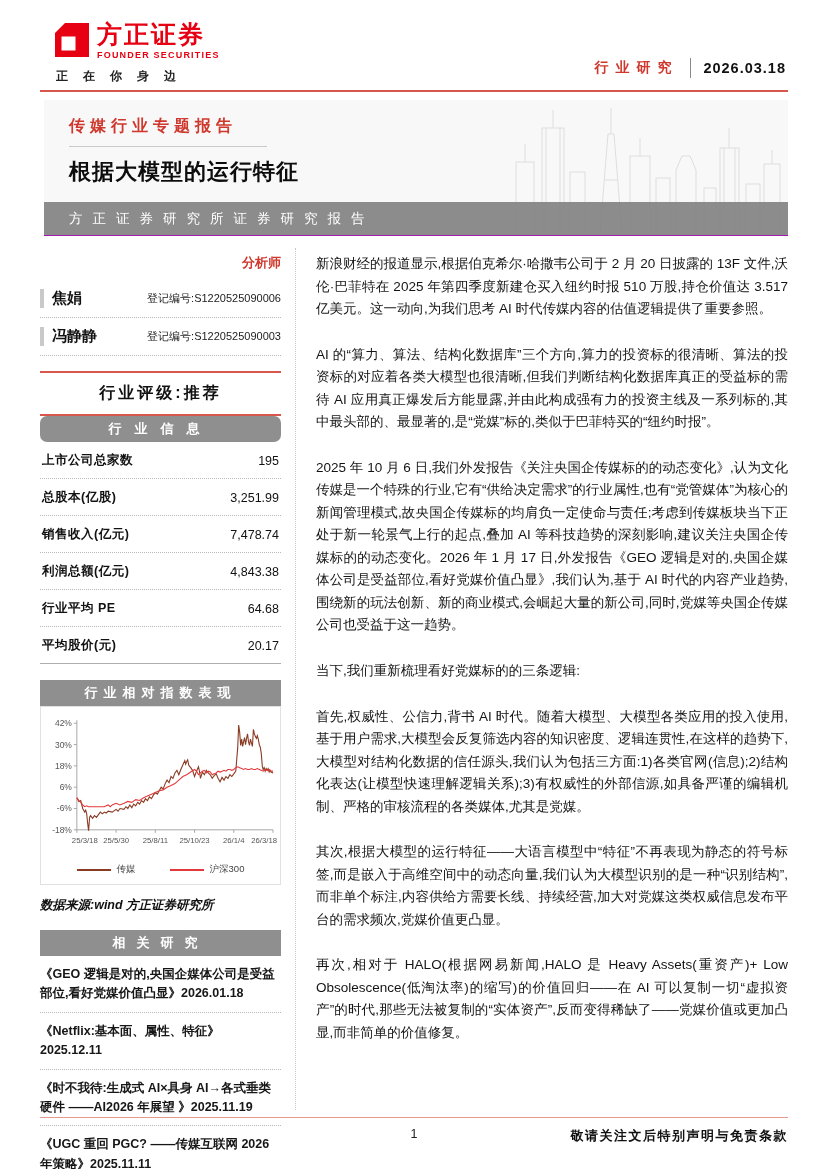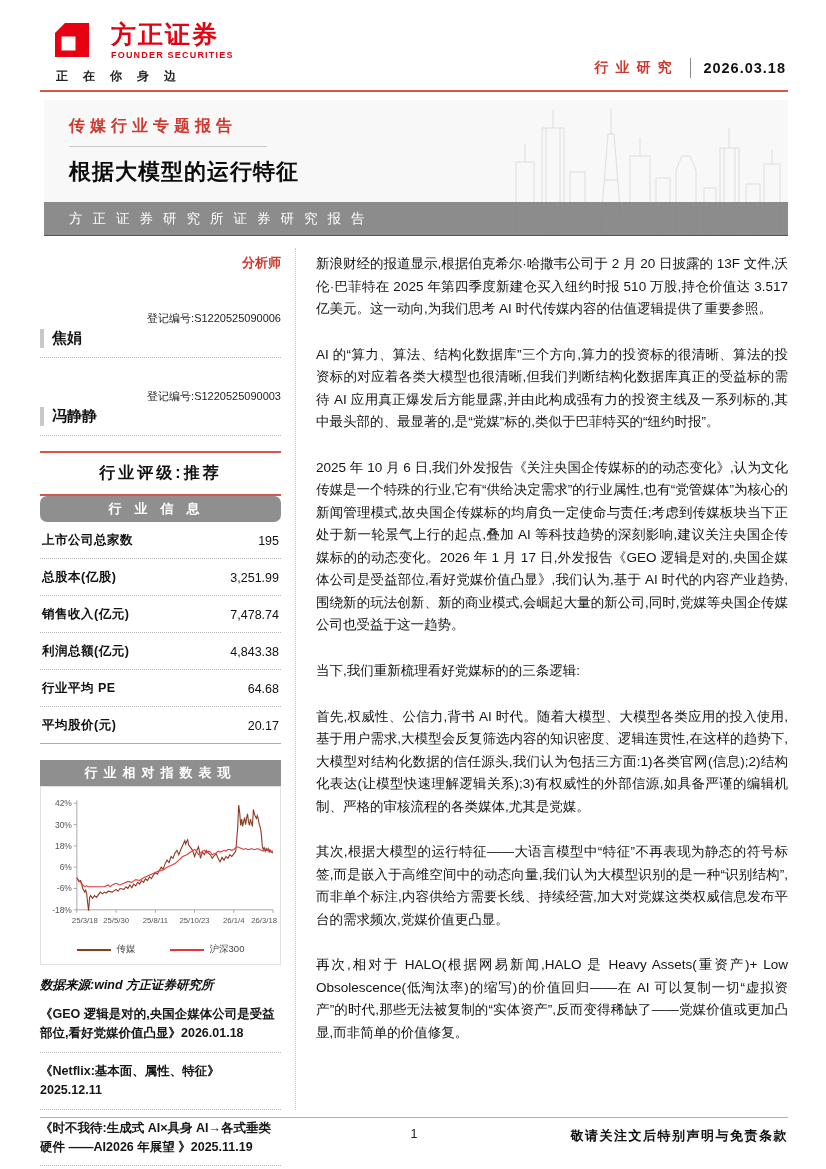--- a/index.html
+++ b/index.html
@@ -4,21 +4,21 @@
 <style>
   * { margin:0; padding:0; box-sizing:border-box; }
   html,body { background:#e9e9e9; }
   .page {
     width:826px; height:1169px; margin:0 auto; background:#fff; position:relative;
     font-family:"Liberation Sans","DejaVu Sans",sans-serif; color:#111; overflow:hidden;
   }
   
   .header { position:absolute; top:0; left:40px; right:38px; height:92px; border-bottom:2px solid #d9564c; }
   .logo-area { position:absolute; left:14px; top:22px; }
-  .logo-row { display:flex; align-items:flex-start; gap:21px; }
+  .logo-row { display:flex; align-items:flex-start; gap:7px; }
   .logo-mark { width:36px; height:36px; }
   .logo-cn { color:#e60012; font-size:25px; font-weight:bold; letter-spacing:2px; line-height:1; }
   .logo-en { color:#e60012; font-size:9px; font-weight:bold; letter-spacing:1.2px; margin-top:3px;text-align:right; }
   .slogan { margin-top:8px; margin-left:2px; font-size:12px; letter-spacing:15px; color:#222; font-weight:bold; }
   .header-right { position:absolute; right:2px; bottom:12px; display:flex; align-items:center; gap:12px; }
   .category { color:#cf382d; font-size:14px; font-weight:bold; letter-spacing:7px; }
   .divider-v { width:1px; height:20px; background:#8a8a8a; }
   .date { font-size:14.5px; font-weight:bold; color:#111; letter-spacing:1px; }
   
   .title-block { position:absolute; top:100px; left:44px; right:38px; height:136px; background:#f8f8f8; border-bottom:1px solid #a21caf; }
@@ -27,21 +27,21 @@
   .rt-divider { position:relative; width:198px; height:1px; background:#c9c9c9; margin:9px 0 10px 25px; }
   .main-title { position:relative; margin-left:25px; font-size:22px; font-weight:bold; color:#0d0d0d; letter-spacing:1px; }
   .banner { position:absolute; left:0; right:0; bottom:0; height:33px; background:rgba(124,124,124,0.87); color:#fff; font-size:13.5px; letter-spacing:10px; display:flex; align-items:center; padding-left:25px; }
   
   .content { position:absolute; top:248px; left:40px; right:38px; height:862px; display:flex; }
   .sidebar { width:256px; flex:none; border-right:1px dotted #c6c6c6; padding-right:14px; }
   .main { flex:1; padding-left:20px; }
   
   .analyst-heading { color:#cf382d; font-size:13px; font-weight:bold; margin:6px 0 8px;text-align:right; }
   .analyst-row { display:flex; align-items:center; justify-content:space-between; border-bottom:1px dotted #b8b8b8; padding:9px 0; }
-  .analyst-name { border-left:4px solid #c9c9c9; padding-left:8px; font-size:15px; font-weight:bold;margin-top:40px; }
+  .analyst-name { border-left:4px solid #c9c9c9; padding-left:8px; font-size:15px; font-weight:bold; }
   .analyst-reg { font-size:11px; color:#1c1c1c; }
   .rating { border-top:2px solid #d9564c; border-bottom:2px solid #d9564c; text-align:center; font-size:16px; font-weight:bold; letter-spacing:3px; padding:10px 0; margin-top:15px; }
   .bar { background:#8f8f8f; color:#fff; text-align:center; font-size:13px; height:26px; line-height:26px; font-weight:bold; }
   .bar.info-bar { letter-spacing:13px;border-radius:7px; }
   .bar.chart-bar { letter-spacing:6px; margin-top:16px; }
   .bar.related-bar { letter-spacing:11px; margin-top:16px; }
   .info-table { border-bottom:1px solid #adadad; }
   .info-row { display:flex; justify-content:space-between; align-items:center; padding:10px 2px 9px; border-bottom:1px dotted #b8b8b8; font-size:12.5px; }
   .info-row:last-child { border-bottom:none; }
   .info-label { font-weight:bold; letter-spacing:0.5px; }
@@ -202,20 +202,21 @@
             <span>传媒</span>
           </span>
           <span class="legend-item">
             <span class="legend-swatch" style="background: rgb(228, 57, 60);"></span>
             <span>沪深300</span>
           </span>
         </div>
       </div>
       <div class="source-note">数据来源:wind 方正证券研究所</div>
 
+      <div class="bar related-bar">相关研究</div>
       <div class="related-item">《GEO 逻辑是对的,央国企媒体公司是受益部位,看好党媒价值凸显》2026.01.18</div>
       <div class="related-item">《Netflix:基本面、属性、特征》2025.12.11</div>
       <div class="related-item">《时不我待:生成式 AI×具身 AI→各式垂类硬件 ——AI2026 年展望 》2025.11.19</div>
       <div class="related-item">《UGC 重回 PGC? ——传媒互联网 2026 年策略》2025.11.11</div>
     </div>
 
     <div class="main">
       <p>新浪财经的报道显示,根据伯克希尔·哈撒韦公司于 2 月 20 日披露的 13F 文件,沃伦·巴菲特在 2025 年第四季度新建仓买入纽约时报 510 万股,持仓价值达 3.517 亿美元。这一动向,为我们思考 AI 时代传媒内容的估值逻辑提供了重要参照。</p>
       <p>AI 的“算力、算法、结构化数据库”三个方向,算力的投资标的很清晰、算法的投资标的对应着各类大模型也很清晰,但我们判断结构化数据库真正的受益标的需待 AI 应用真正爆发后方能显露,并由此构成强有力的投资主线及一系列标的,其中最头部的、最显著的,是“党媒”标的,类似于巴菲特买的“纽约时报”。</p>
       <p>2025 年 10 月 6 日,我们外发报告《关注央国企传媒标的的动态变化》,认为文化传媒是一个特殊的行业,它有“供给决定需求”的行业属性,也有“党管媒体”为核心的新闻管理模式,故央国企传媒标的均肩负一定使命与责任;考虑到传媒板块当下正处于新一轮景气上行的起点,叠加 AI 等科技趋势的深刻影响,建议关注央国企传媒标的的动态变化。2026 年 1 月 17 日,外发报告《GEO 逻辑是对的,央国企媒体公司是受益部位,看好党媒价值凸显》,我们认为,基于 AI 时代的内容产业趋势,围绕新的玩法创新、新的商业模式,会崛起大量的新公司,同时,党媒等央国企传媒公司也受益于这一趋势。</p>

